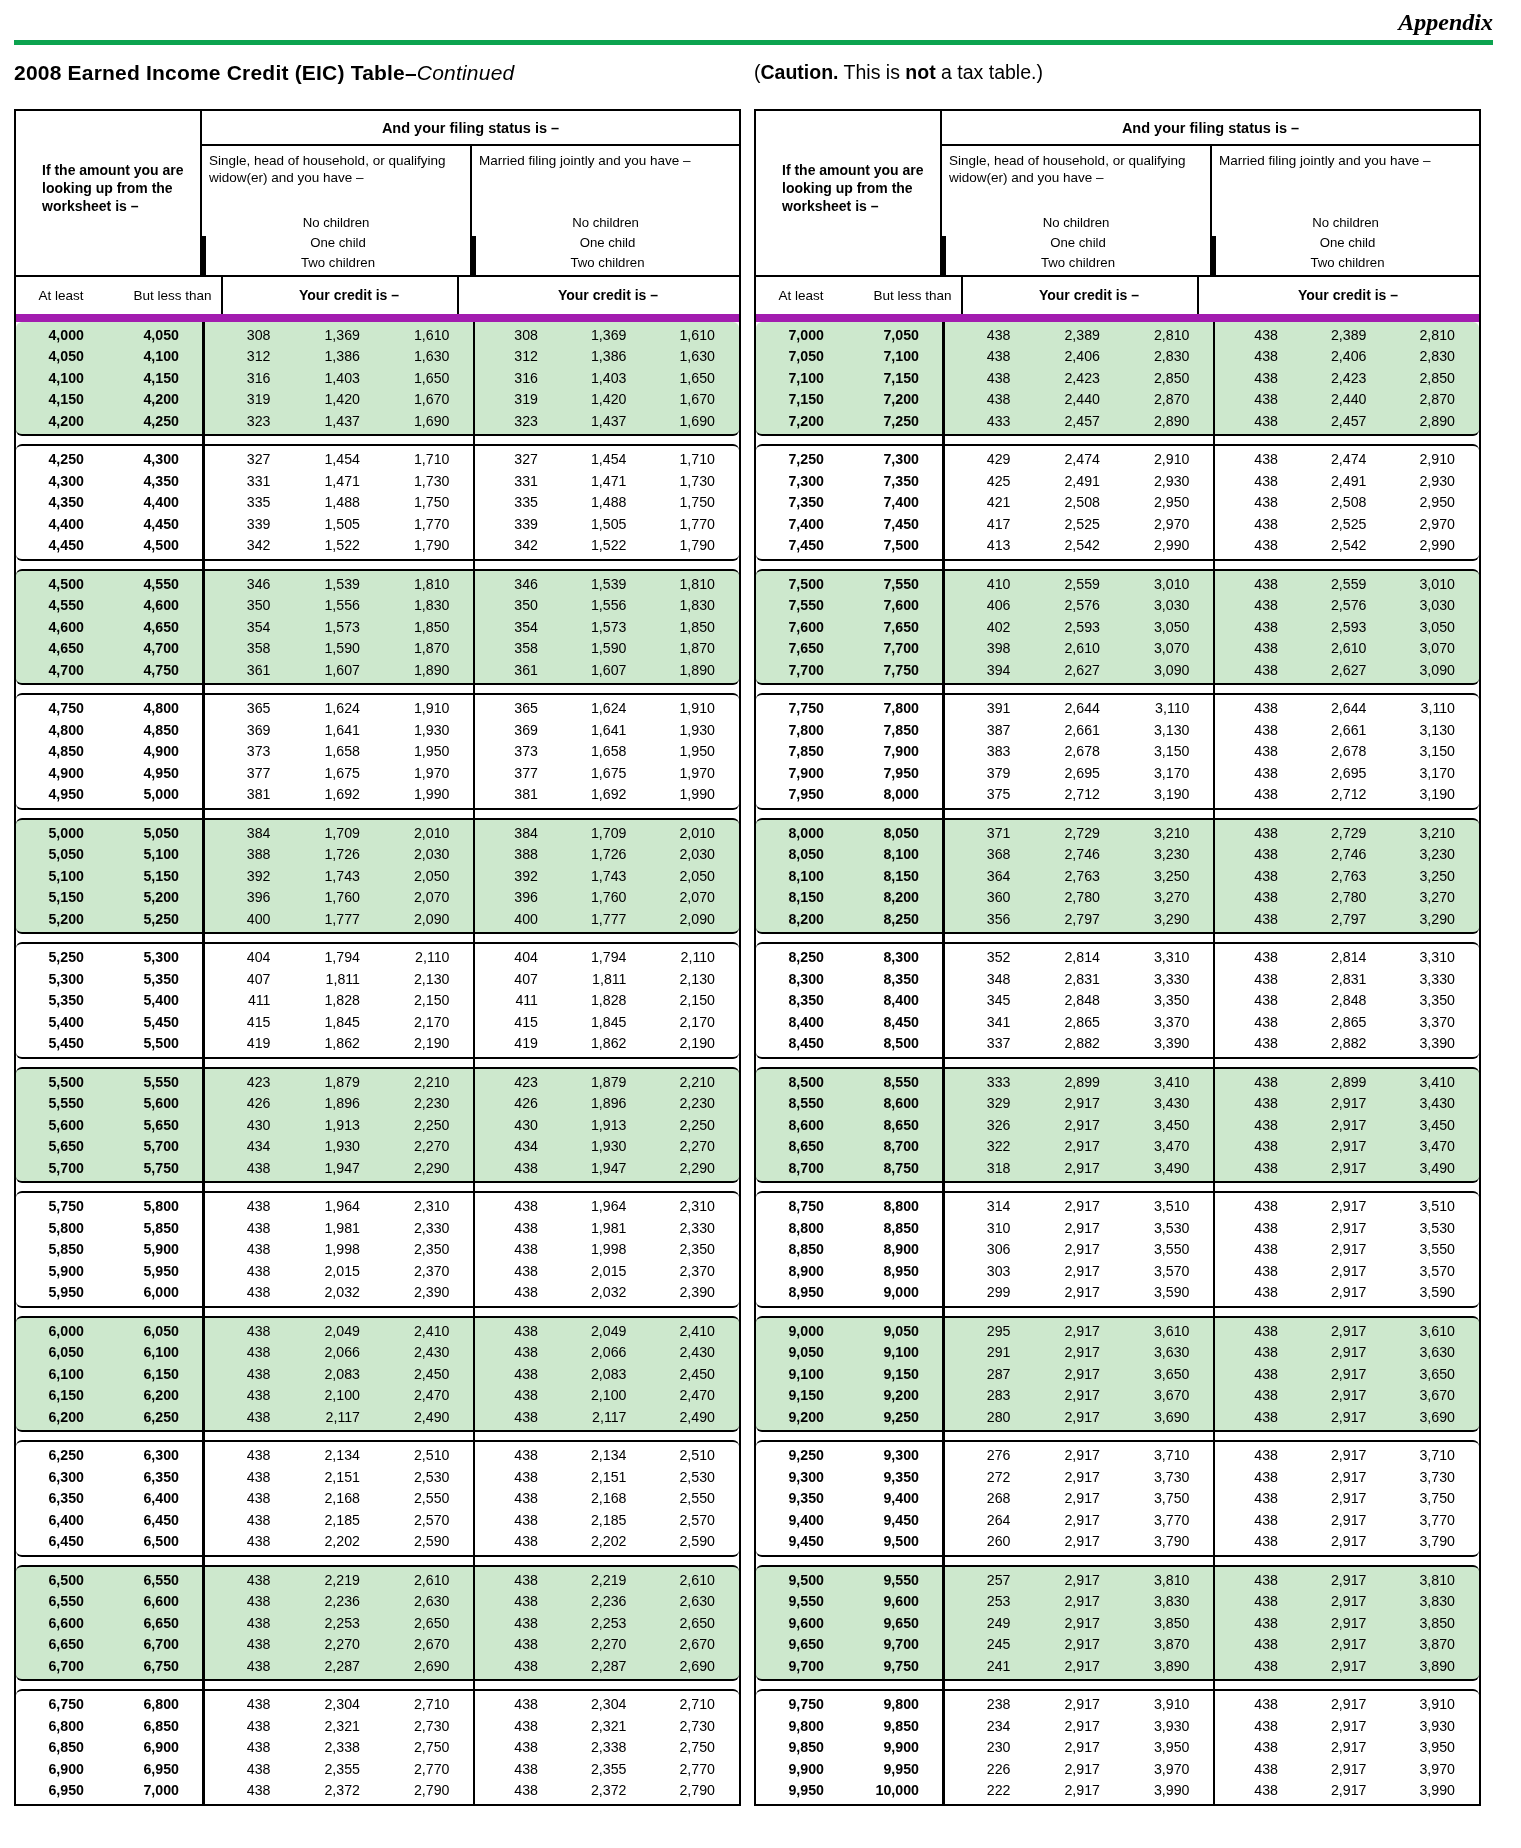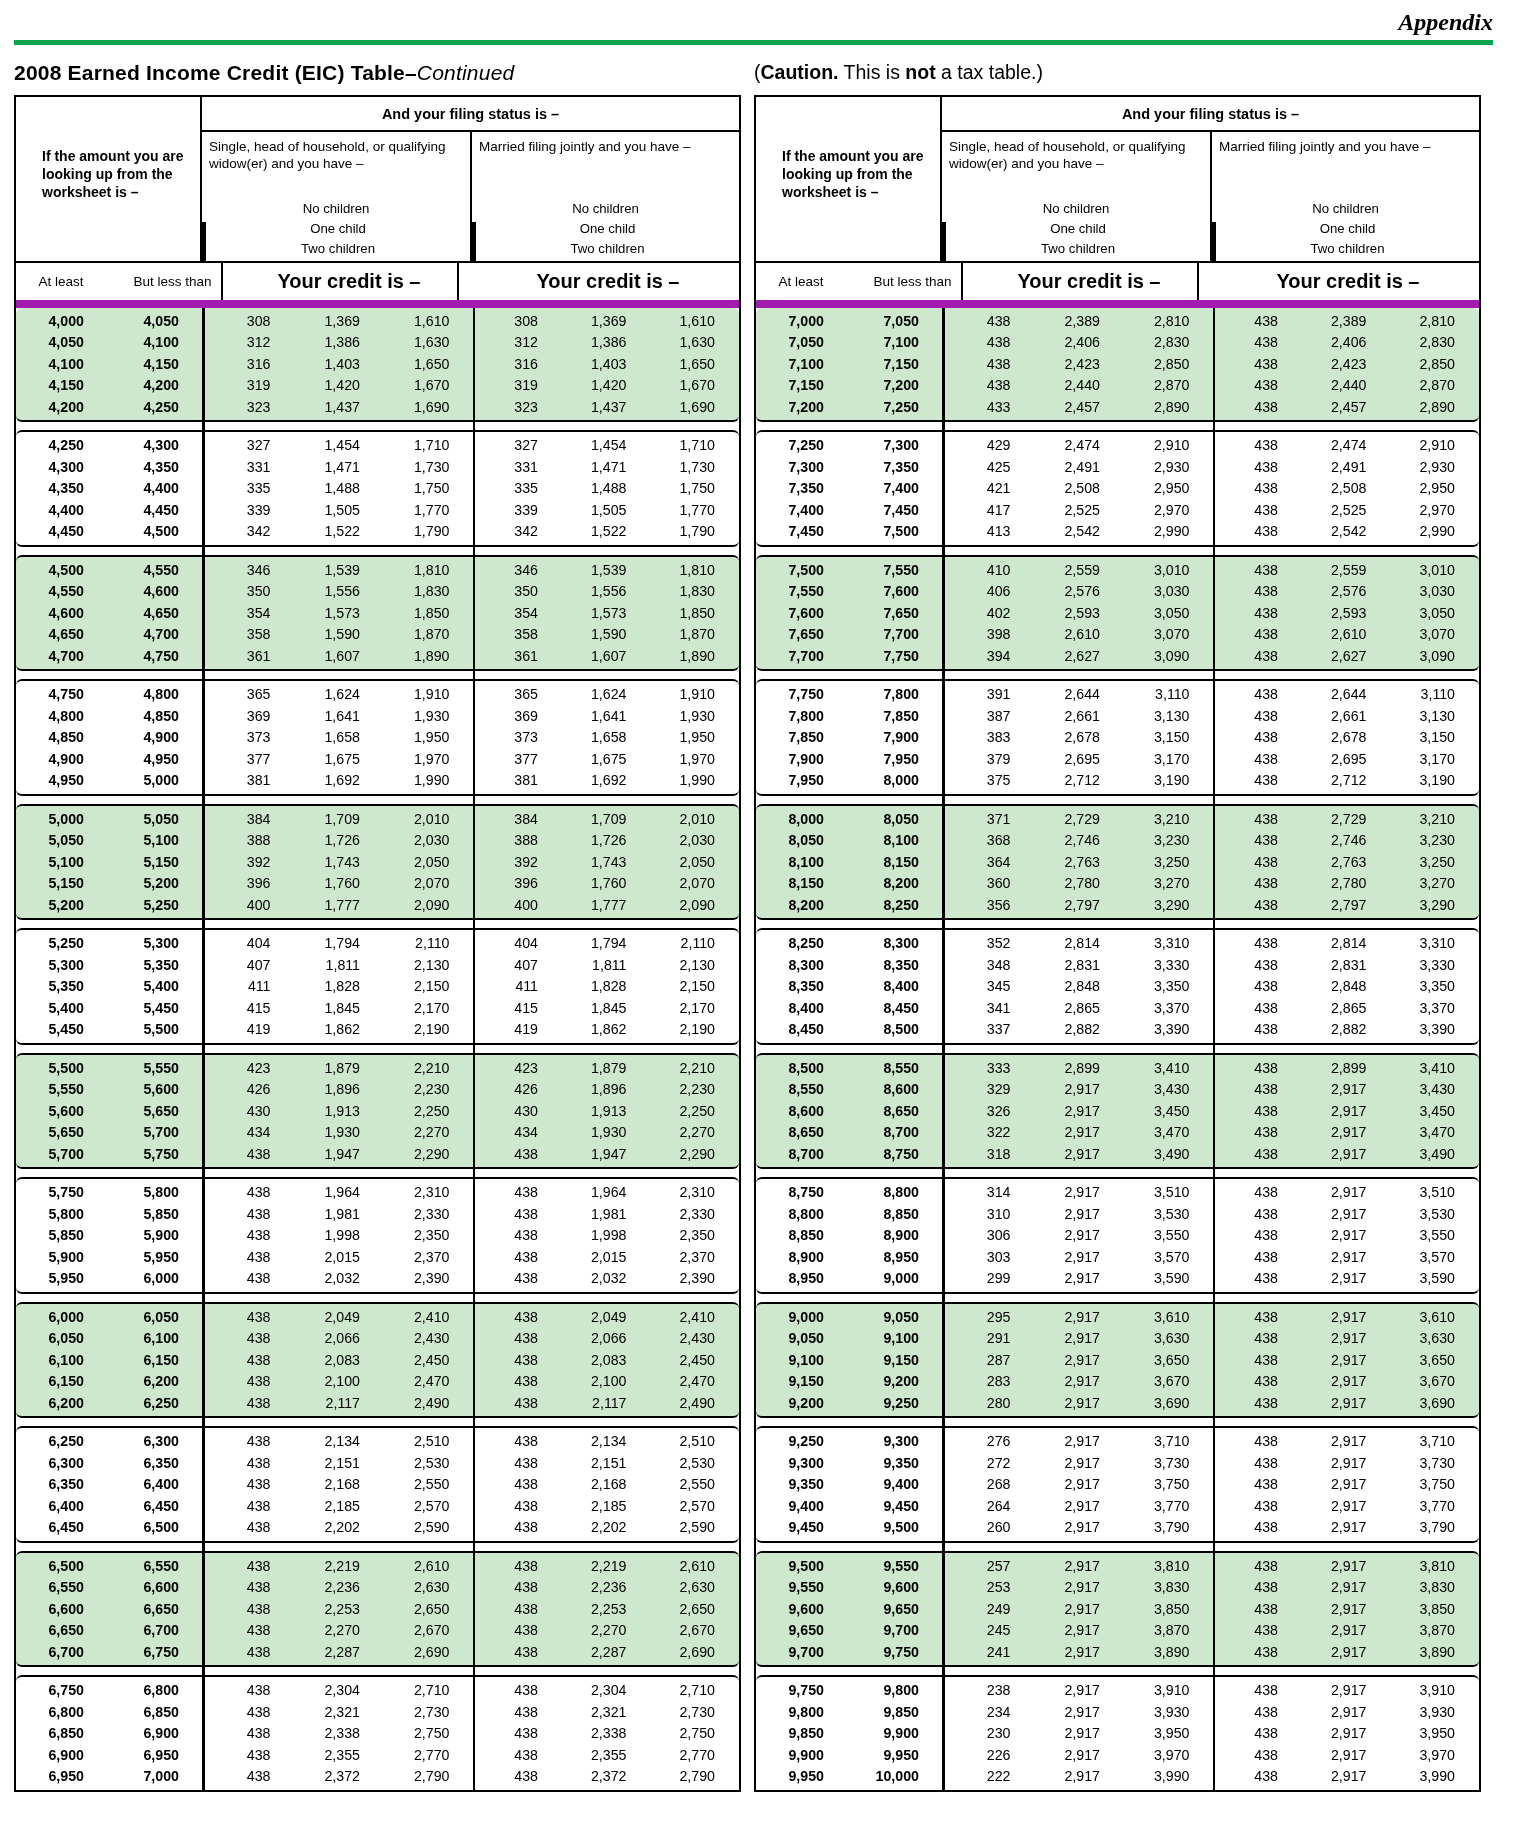--- a/index.html
+++ b/index.html
@@ -4,21 +4,21 @@
 <style>
   html,body{margin:0;padding:0;background:#fff;}
   body{width:1521px;min-height:1848px;font-family:"Liberation Sans",sans-serif;color:#000;-webkit-font-smoothing:antialiased;}
   .page{width:1521px;min-height:1848px;position:relative;}
   .margins{padding-left:14px;padding-right:28px;}
   
   .appendix-row{padding-top:8px;text-align:right;}
   .appendix{font-family:"Liberation Serif",serif;font-style:italic;font-weight:bold;font-size:24px;line-height:1.2;}
   .green-rule{height:5px;background:var(--accent-green,#0ca34f);margin-top:3px;}
   
-  .titles{display:flex;align-items:flex-start;margin-top:16px;margin-bottom:10px;}
+  .titles{display:flex;align-items:flex-start;margin-top:16px;margin-bottom:24px;}
   .title-left{width:727px;font-size:21px;font-weight:bold;letter-spacing:.2px;}
   .title-left .cont{font-style:italic;font-weight:normal;}
   .title-right{width:727px;margin-left:13px;font-size:19.5px;}
   .title-right b{font-weight:bold;}
   
   .tables{display:flex;}
   .eic-table{width:727px;border:2.5px solid #000;background:#fff;box-sizing:border-box;}
   .eic-table + .eic-table{margin-left:13px;}
   
   .thead{display:flex;height:164px;}
@@ -30,21 +30,21 @@
   .status-col.married{flex:1;border-left:2.5px solid #000;}
   .status-desc{height:63px;padding:7px 6px 0 7px;font-size:13.5px;line-height:1.25;}
   .sub-cols{height:58.5px;display:flex;flex-direction:column;}
   .sub-col{flex:1;display:flex;align-items:flex-end;justify-content:center;text-align:center;font-size:13.2px;line-height:1.12;padding-bottom:5px;box-sizing:border-box;}
   .sub-col + .sub-col{border-left:4px solid #000;}
   
   .subhead{display:flex;border-top:2.5px solid #000;border-bottom:8px solid #a21caf;height:37px;gap:18px;}
   .sh{display:flex;align-items:center;justify-content:center;box-sizing:border-box;font-size:13.5px;}
   .sh-atleast{width:90px;}
   .sh-butless{width:99px;border-right:2.5px solid #000;}
-  .sh-credit{width:218px;font-weight:bold;font-size:20px;}
+  .sh-credit{width:218px;font-weight:bold;font-size:14px;}
   .sh-credit.first{border-right:2.5px solid #000;}
   .sh-credit.second{flex:1;}
   
   .groups{position:relative;}
   .vline{position:absolute;top:0;bottom:0;width:2.5px;background:#000;}
   .vline.v1{left:186px;}
   .vline.v2{left:456.5px;}
   .group{border-bottom:2px solid #000;margin-bottom:8px;padding:2px 0 3px;border-radius:6px;}
   .group + .group{border-top:2px solid #000;}
   .group:last-child{border-bottom:none;margin-bottom:0;}

